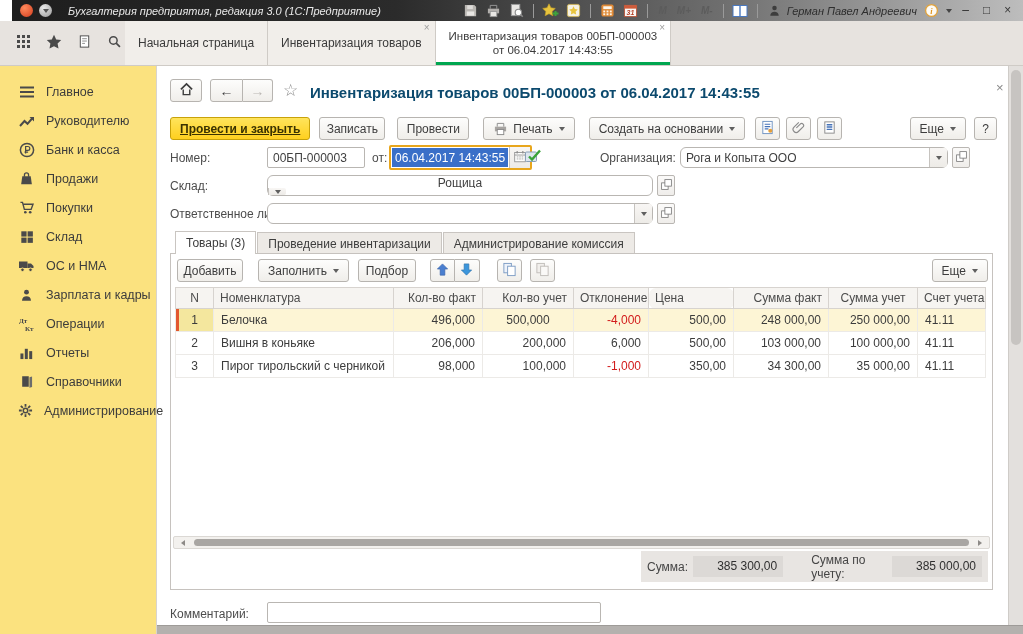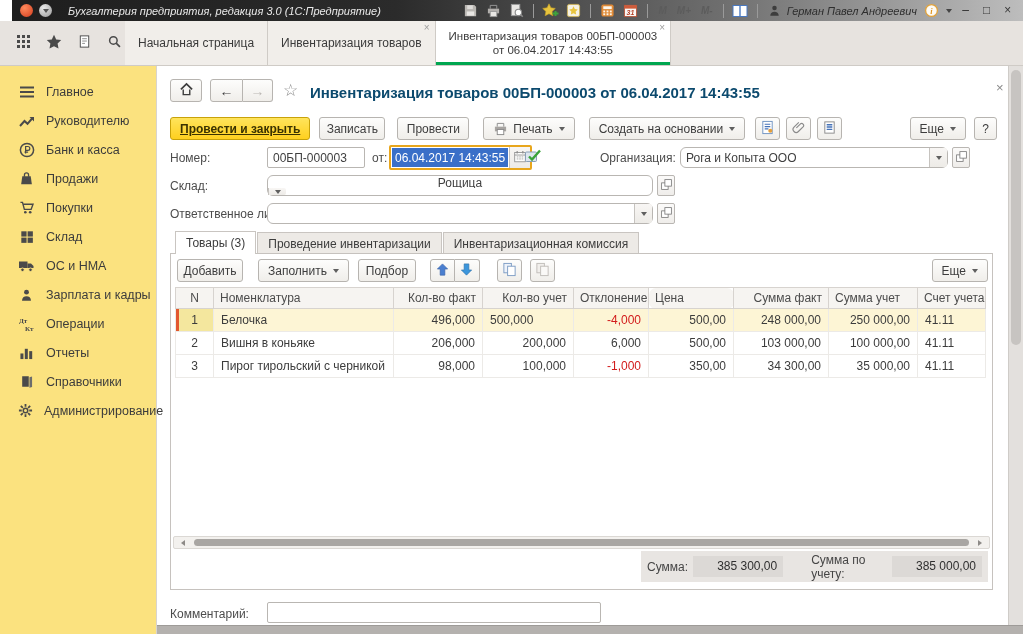--- a/index.html
+++ b/index.html
@@ -482,21 +482,21 @@
   <span class="openbtn" style="left:657px;top:203px;">
       <span><svg width="13" height="13" viewBox="0 0 16 16">
           <rect x="2" y="6" width="8" height="8" fill="#fff" stroke="#777"></rect>
           <rect x="6" y="2" width="8" height="8" fill="#fff" stroke="#777"></rect>
         </svg></span>
     </span>
 
   <div class="abs" style="left:175px;top:231px;height:23px;display:flex;align-items:flex-end;" id="doctabs">
       <div class="dtab active">Товары (3)</div>
       <div class="dtab">Проведение инвентаризации</div>
-      <div class="dtab">Инвентаризационная комиссия</div>
+      <div class="dtab">Администрирование комиссия</div>
     </div>
 
   <div id="tablepanel">
     <div class="abs" style="left:6px;top:5px;width:811px;display:flex;align-items:flex-start;">
       <span class="btn" style="width:66px;">
           <span>Добавить</span>
         </span>
       <span class="btn" style="margin-left:15px;">
           <span>Заполнить</span>
           <span class="caret"></span>
@@ -548,30 +548,30 @@
         </colgroup>
         <thead>
           <tr>
             <th style="text-align: center;">N</th>
             <th style="text-align: left;">Номенклатура</th>
             <th style="text-align: right;">Кол-во факт</th>
             <th style="text-align: right;">Кол-во учет</th>
             <th style="text-align: right;">Отклонение</th>
             <th style="text-align: left; border-radius: 7px;">Цена</th>
             <th style="text-align: right;">Сумма факт</th>
-            <th style="text-align: left;">Сумма учет</th>
+            <th style="text-align: center;">Сумма учет</th>
             <th style="text-align: left;">Счет учета</th>
           </tr>
         </thead>
         <tbody>
           <tr class="selected">
             <td style="text-align: center;">1</td>
             <td style="text-align: left;">Белочка</td>
             <td style="text-align: right;">496,000</td>
-            <td style="text-align: left;">500,000</td>
+            <td style="text-align: center;">500,000</td>
             <td class="neg" style="text-align: right;">-4,000</td>
             <td style="text-align: right;">500,00</td>
             <td style="text-align: right;">248 000,00</td>
             <td style="text-align: right;">250 000,00</td>
             <td style="text-align: left;">41.11</td>
           </tr>
           <tr>
             <td style="text-align: center;">2</td>
             <td style="text-align: left;">Вишня в коньяке</td>
             <td style="text-align: right;">206,000</td>

